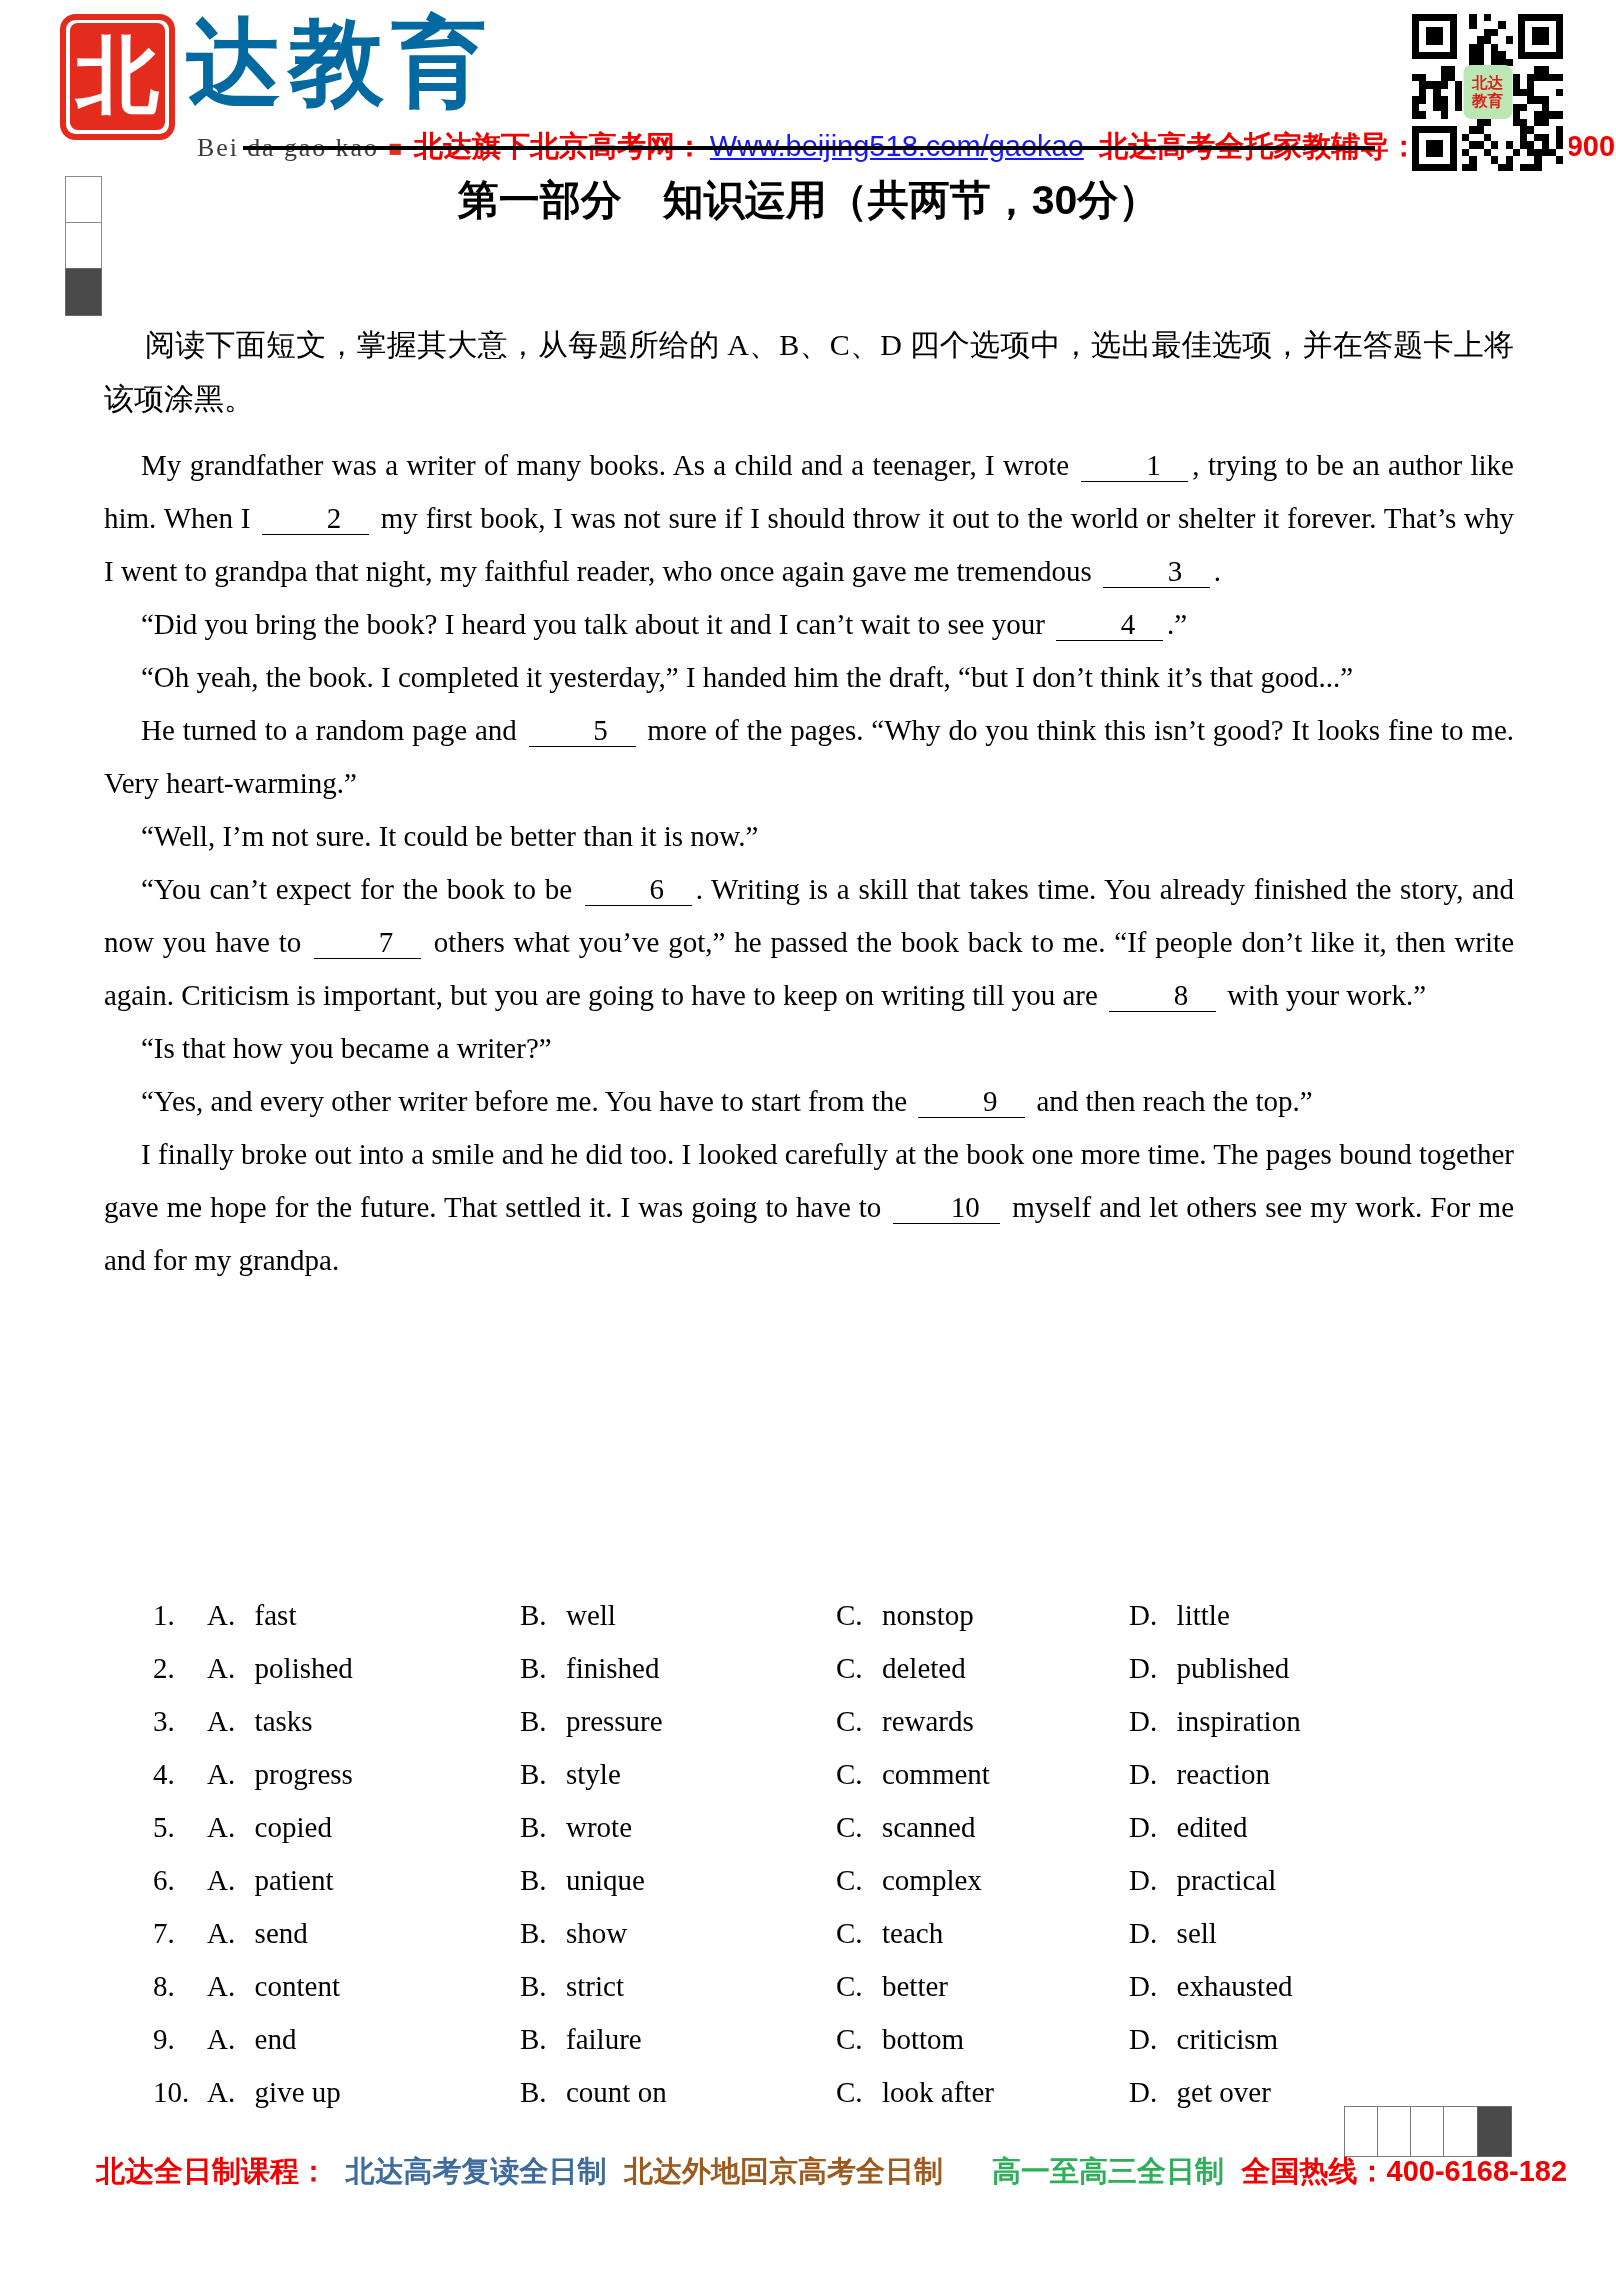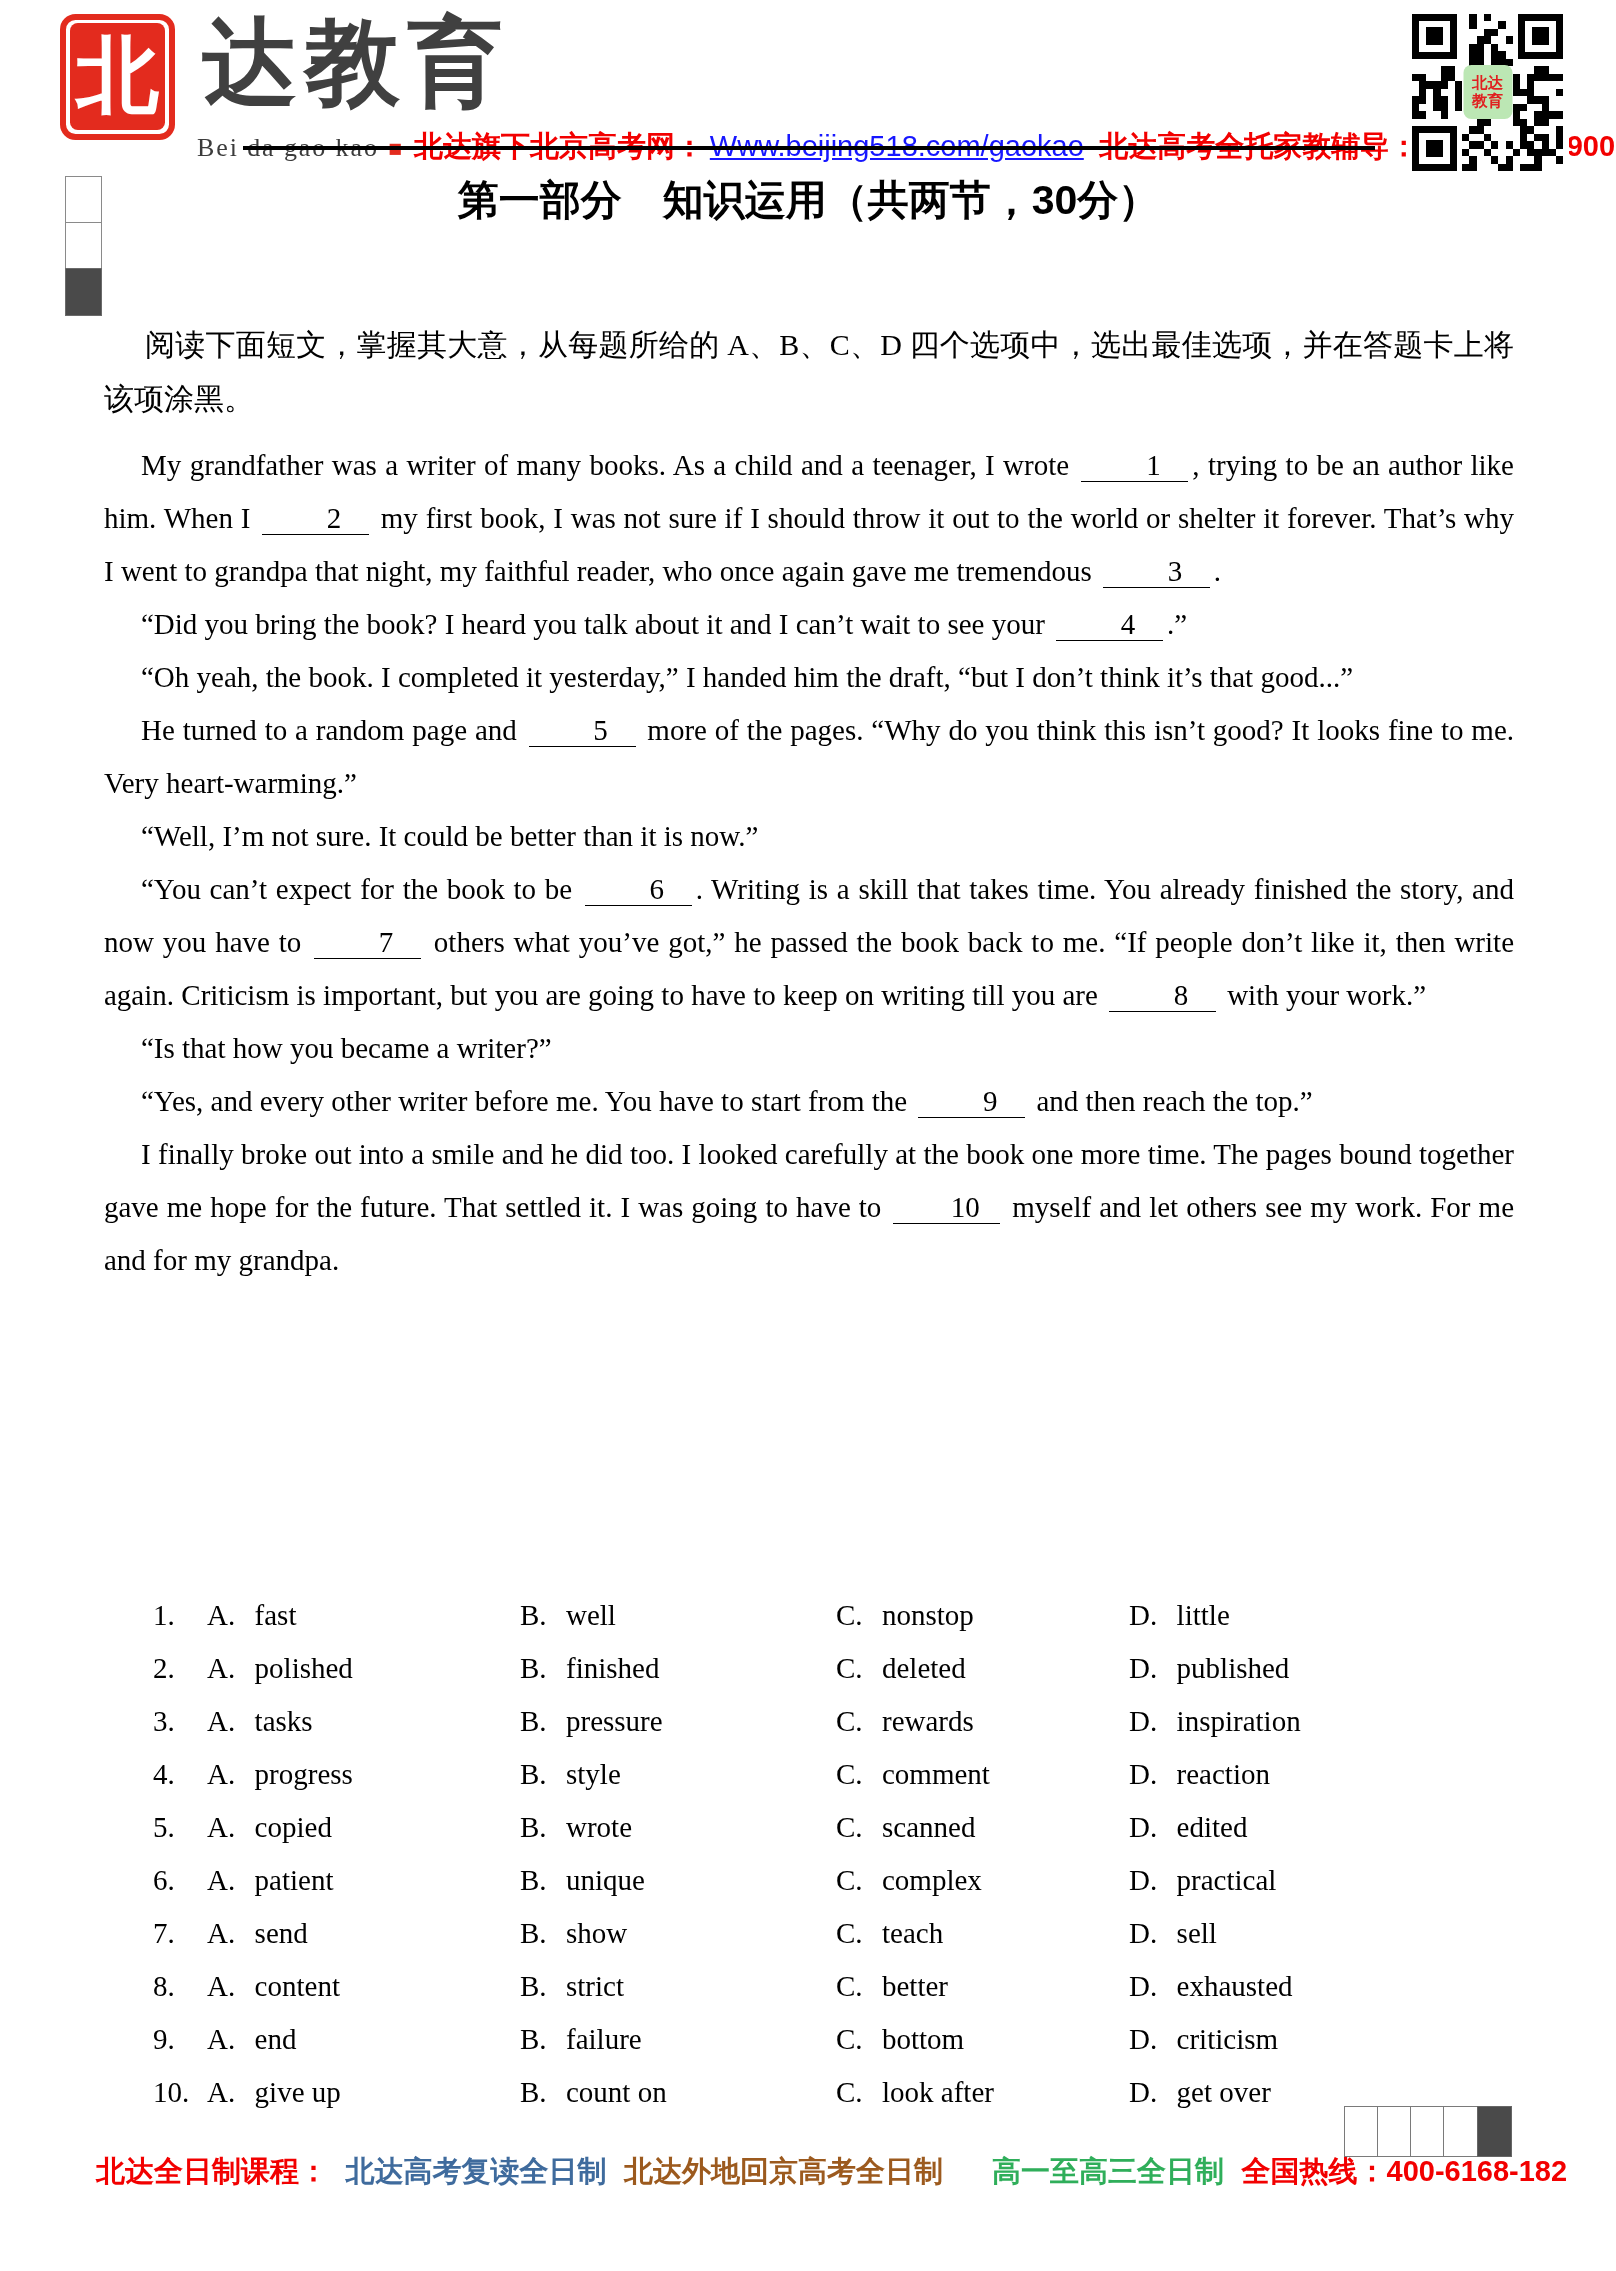--- a/index.html
+++ b/index.html
@@ -5,21 +5,21 @@
   html,body{margin:0;padding:0;background:#fff;}
   .page{position:relative;width:1617px;height:2272px;background:#fff;overflow:hidden;
         font-family:"Liberation Serif","DejaVu Serif",serif;color:#000;}
 
   
   .seal{position:absolute;left:60px;top:13.6px;width:115px;height:126px;
         border:6.8px solid #e32b1e;border-radius:15.5px;background:#fff;padding:3.9px;box-sizing:border-box;}
   .seal-inner{width:100%;height:100%;background:#e32b1e;border-radius:7.8px;
         display:flex;align-items:center;justify-content:center;
         color:#fff;font-size:83px;font-weight:bold;font-family:"DejaVu Serif",serif;}
-  .brand{position:absolute;left:202px;top:0px;font-size:95px;font-weight:bold;color:#404040;
+  .brand{position:absolute;left:186px;top:0px;font-size:95px;font-weight:bold;color:#0369a1;
         letter-spacing:7.8px;font-family:"DejaVu Serif",serif;}
   .header-sub{position:absolute;left:197px;top:107px;display:flex;align-items:baseline;white-space:nowrap;}
   .romanized{font-size:26px;color:#3c3c3c;letter-spacing:1.9px;}
   .red-bullet{color:#e32b1e;font-size:23px;margin:0 11.6px 0 9.7px;}
   .hdr-red{font-size:29px;font-weight:bold;color:#f20000;font-family:Liberation Sans, sans-serif;margin-top:20px;}
   .hdr-link{font-size:29px;color:#1717ff;text-decoration:underline;margin:0 15.5px 0 5.8px;
         font-family:"Liberation Sans","DejaVu Sans",sans-serif;}
   .hdr-phone{font-size:29px;font-weight:bold;color:#f20000;margin-left:9.7px;
         font-family:"Liberation Sans","DejaVu Sans",sans-serif;}
   .header-rule{position:absolute;left:243px;top:146px;width:1132px;height:3.9px;background:#000;}

